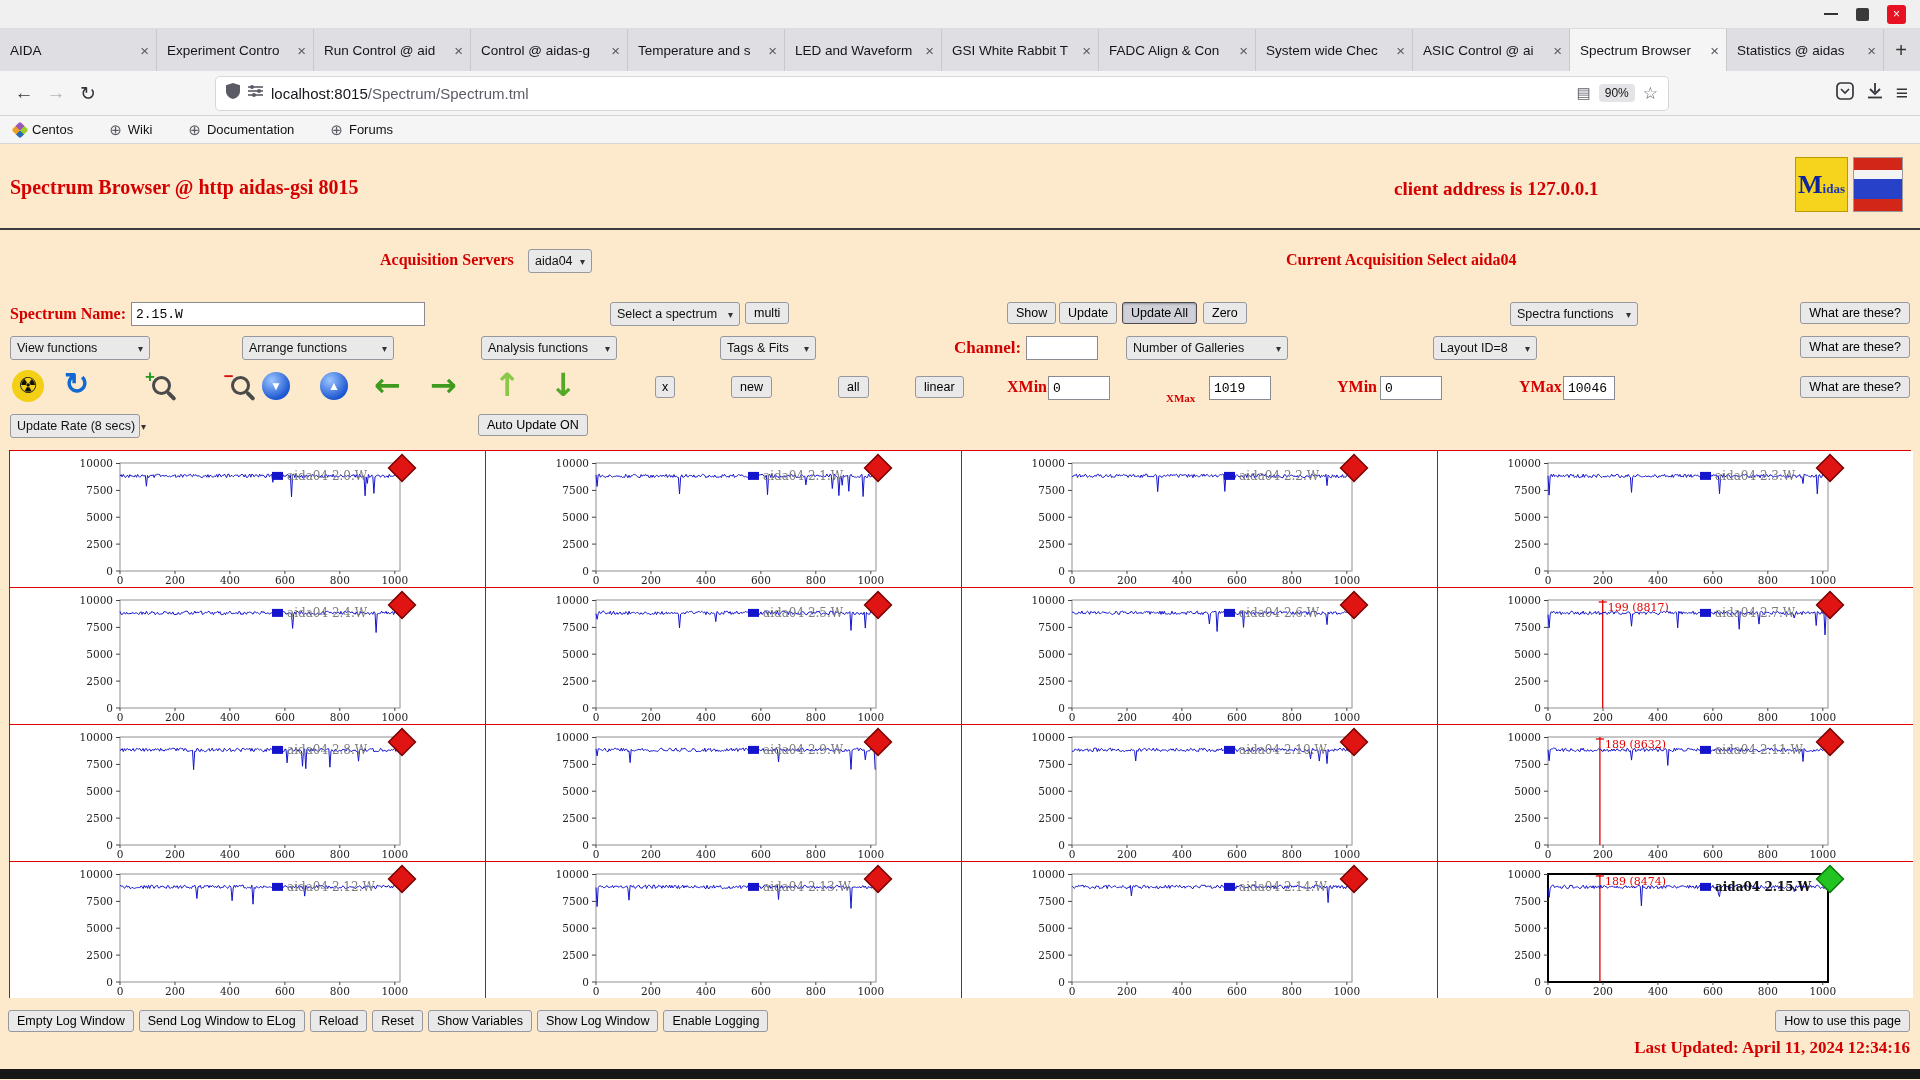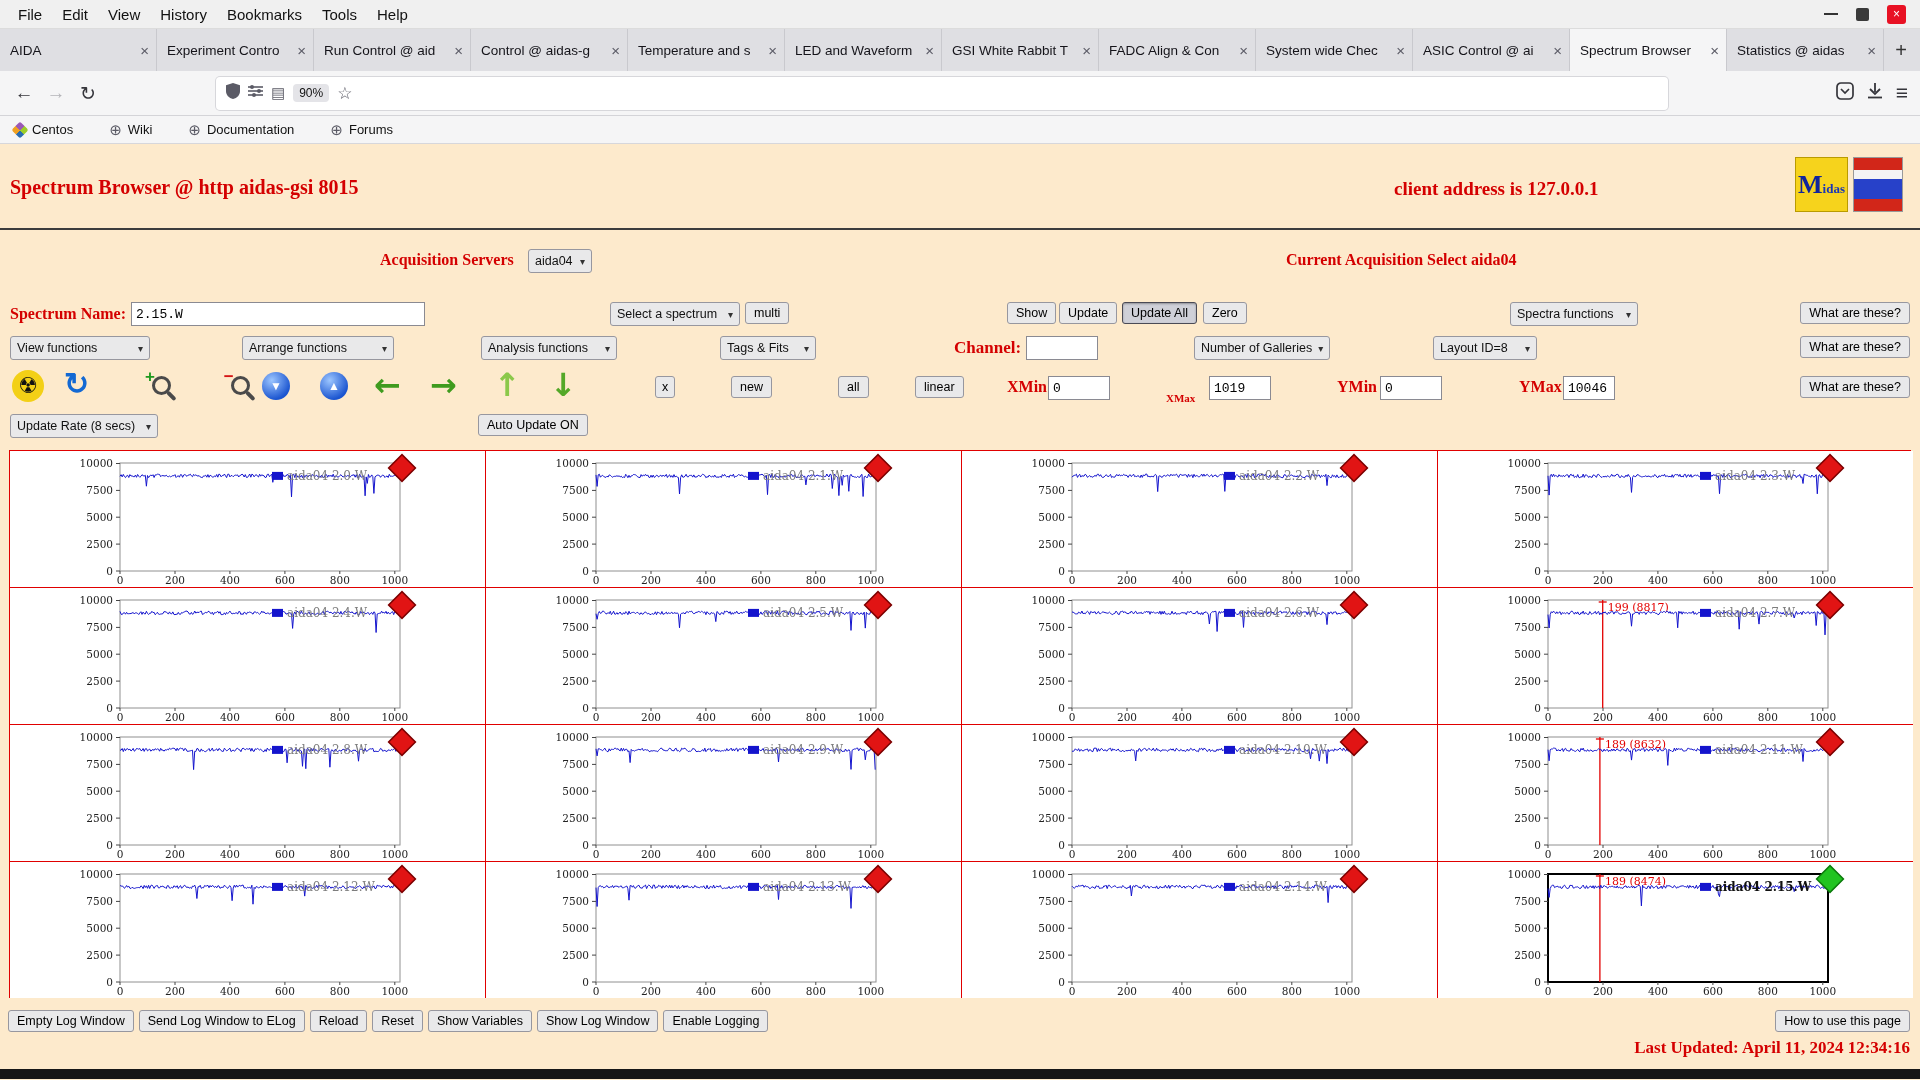--- a/index.html
+++ b/index.html
@@ -96,29 +96,20 @@
   .cursor-label{font-family:"DejaVu Serif",serif;font-size:11px;fill:#e20000}
 
   .bottom-bar{position:absolute;bottom:0;left:0;width:100%;height:10px;background:#161616}
 </style>
 </head>
 <body>
 
 <div class="browser">
 
   <div class="menubar">
-    <div class="menu-items">
-        <div class="menu-item">File</div>
-        <div class="menu-item">Edit</div>
-        <div class="menu-item">View</div>
-        <div class="menu-item">History</div>
-        <div class="menu-item">Bookmarks</div>
-        <div class="menu-item">Tools</div>
-        <div class="menu-item">Help</div>
-      </div>
     <div class="win-controls">
       <span class="wc-min"></span>
       <span class="wc-max"></span>
       <span class="wc-close">×</span>
     </div>
   </div>
 
   <div class="tabbar">
       <div class="tab">
         <span class="tab-label">AIDA</span>
@@ -184,20 +175,21 @@
       <span>
         <svg width="15" height="14" viewBox="0 0 15 14">
           <line x1="0" y1="3" x2="15" y2="3" stroke="#5b5b66" stroke-width="1.6"></line>
           <line x1="0" y1="7" x2="15" y2="7" stroke="#5b5b66" stroke-width="1.6"></line>
           <line x1="0" y1="11" x2="15" y2="11" stroke="#5b5b66" stroke-width="1.6"></line>
           <circle cx="4" cy="3" r="2" fill="#5b5b66"></circle>
             <circle cx="11" cy="7" r="2" fill="#5b5b66"></circle>
             <circle cx="6" cy="11" r="2" fill="#5b5b66"></circle>
         </svg>
       </span>
+      <span class="url-text"><span>localhost:8015</span><span class="url-path">/Spectrum/Spectrum.tml</span></span>
       <span class="reader">▤</span>
       <span class="zoom-pill">90%</span>
       <span class="star">☆</span>
     </div>
     <div class="nav-right">
       <span>
         <svg width="18" height="18" viewBox="0 0 18 18">
             <rect x="1" y="1" width="16" height="16" rx="4" fill="none" stroke="#35353b" stroke-width="1.7"></rect>
             <polyline points="5,7 9,11 13,7" fill="none" stroke="#35353b" stroke-width="1.7"></polyline>
           </svg>
@@ -285,21 +277,21 @@
       <span class="abs fselect" style="left:481px;top:2px;width:136px">
           <span>Analysis functions</span>
           <span class="sel-arrow">▾</span>
         </span>
       <span class="abs fselect" style="left:720px;top:2px;width:96px">
           <span>Tags &amp; Fits</span>
           <span class="sel-arrow">▾</span>
         </span>
       <span class="abs red" style="left:954px;top:4px;font-size:17px">Channel:</span>
       <input class="abs tinput" style="left: 1026px; top: 2px; width: 72px;" value="">
-      <span class="abs fselect" style="left:1194px;top:2px;width:136px">
+      <span class="abs fselect" style="left:1126px;top:2px;width:162px">
           <span>Number of Galleries</span>
           <span class="sel-arrow">▾</span>
         </span>
       <span class="abs fselect" style="left:1433px;top:2px;width:104px">
           <span>Layout ID=8</span>
           <span class="sel-arrow">▾</span>
         </span>
       <button class="abs btn" style="right:10px;top:2px">What are these?</button>
     </div>
 
@@ -323,21 +315,21 @@
       <span class="abs red" style="left:1166px;top:24px;font-size:11px">XMax</span>
       <input class="abs tinput" style="left: 1209px; top: 8px; width: 62px;" value="1019">
       <span class="abs red" style="left:1337px;top:10px;font-size:16px">YMin</span>
       <input class="abs tinput" style="left: 1380px; top: 8px; width: 62px;" value="0">
       <span class="abs red" style="left:1519px;top:10px;font-size:16px">YMax</span>
       <input class="abs tinput" style="left: 1563px; top: 8px; width: 52px;" value="10046">
       <button class="abs btn" style="right:10px;top:8px">What are these?</button>
     </div>
 
     <div class="row" style="top:270px;height:28px">
-      <span class="abs fselect" style="left:10px;top:0;width:148px">
+      <span class="abs fselect" style="left:10px;top:0;width:130px">
           <span>Update Rate (8 secs)</span>
           <span class="sel-arrow">▾</span>
         </span>
       <button class="abs btn" style="left:478px;top:0">Auto Update ON</button>
     </div>
 
     <div class="grid">
         <div class="plot-cell">
           <svg width="475" height="136">
             <rect x="110" y="12" width="280" height="108" fill="#fff" stroke="#909090" stroke-width="1"></rect>

